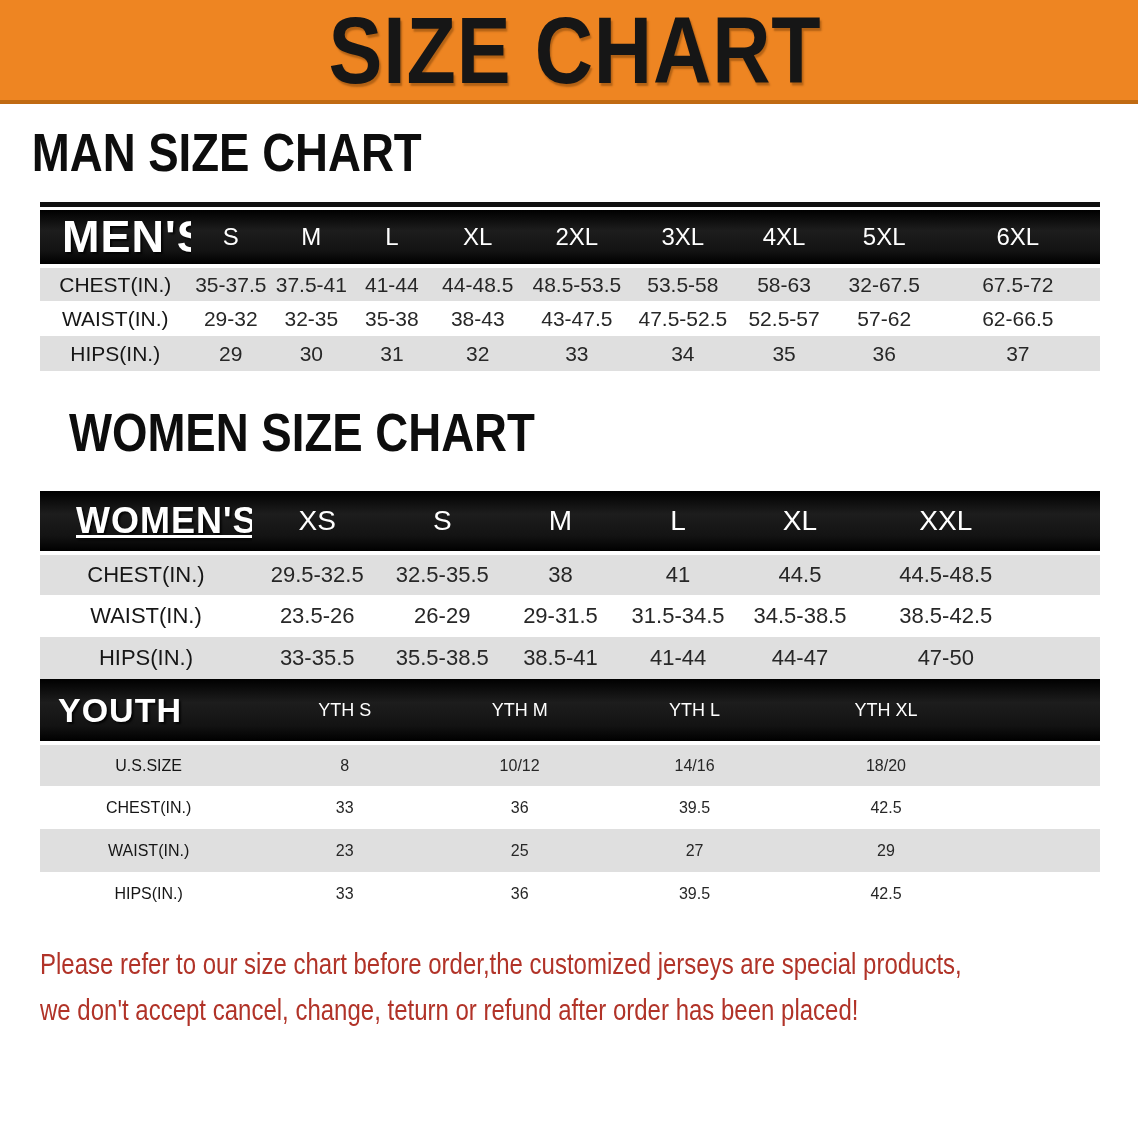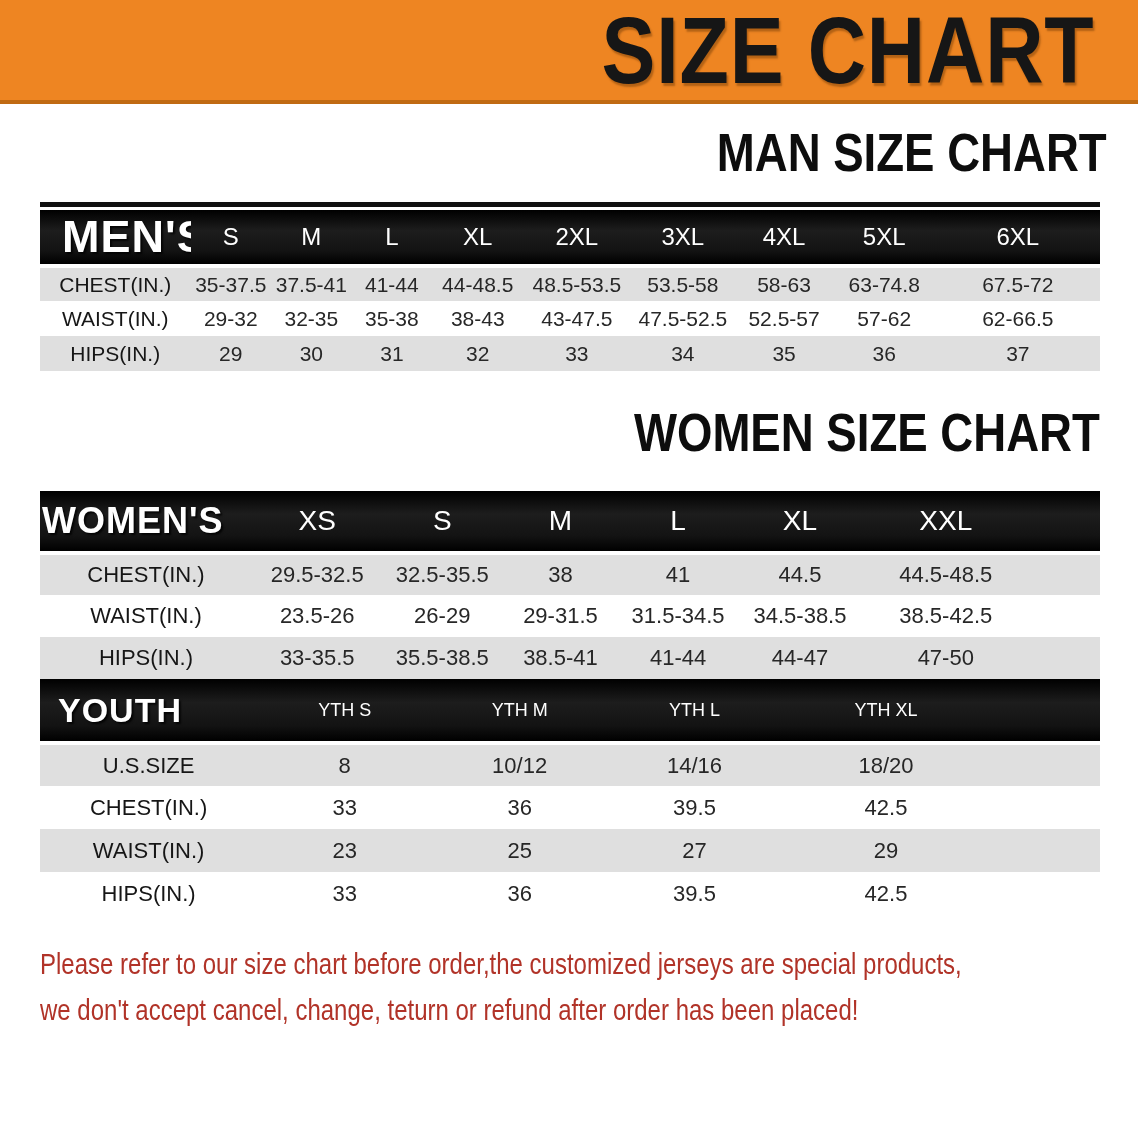--- a/index.html
+++ b/index.html
@@ -13,54 +13,54 @@
     height: 1132px;
     overflow: hidden;
   }
   .page { width: 1138px; height: 1132px; }
 
   
   .banner {
     height: 100px;
     background: var(--banner-bg, #ee8522);
     border-bottom: 4px solid var(--banner-edge, #c06a12);
-    text-align: right;
+    text-align: center;
     padding-left: 12px;
   }
   .banner-title {
     margin: 0;
     display: inline-block;
     line-height: 100px;
     font-size: 95px;
     font-weight: bold;
     letter-spacing: 1px;
     color: #161616;
     transform: scaleX(0.85);
     transform-origin: center;
     text-shadow: 2px 3px 2px rgba(90, 45, 0, 0.40);
     white-space: nowrap;
   }
 
   
   .section-heading {
     margin: 0;
-    text-align: right;
+    text-align: left;
     line-height: 50px;
   }
   .section-heading span {
     display: inline-block;
     font-size: 53px;
     font-weight: bold;
     color: #0d0d0d;
     transform: scaleX(0.86);
     transform-origin: center;
     white-space: nowrap;
   }
   #sec-men   .section-heading { margin: 24px 0 14px; }
-  #sec-women .section-heading { margin: 37px 0 23px; padding-left: 19px; }
+  #sec-women .section-heading { margin: 37px 12px 23px; padding-left: 19px; }
   #sec-youth .section-heading { margin: 53px 0 24px; }
 
   
   .table-wrap { margin: 0 38px 0 40px; }
   .topline { height: 5px; background: #101010; margin-bottom: 3px; }
 
   table.size-table {
     width: 100%;
     border-collapse: collapse;
     table-layout: fixed;
@@ -95,30 +95,30 @@
 
   
   .tbl-men thead th { height: 40px; font-size: 24px; }
   .tbl-men thead th.corner { font-size: 45px; padding-left: 22px; }
   .tbl-men tbody tr { height: 35px; }
   .tbl-men tbody th.row-label, .tbl-men td { font-size: 21px; }
   .tbl-men th:last-child, .tbl-men td:last-child { }
 
   
   .tbl-women thead th { height: 58px; font-size: 28px; }
-  .tbl-women thead th.corner { font-size: 36px; padding-left: 2px; }
+  .tbl-women thead th.corner { font-size: 36px; padding-left: 36px; text-decoration: underline; }
   .tbl-women tbody tr { height: 42px; }
   .tbl-women tbody th.row-label, .tbl-women td { font-size: 22px; }
   .tbl-women th:last-child, .tbl-women td:last-child { padding-right: 72px; }
 
   
   .tbl-youth thead th { height: 60px; font-size: 18px; }
   .tbl-youth thead th.corner { font-size: 34px; padding-left: 18px; }
   .tbl-youth tbody tr { height: 43px; }
-  .tbl-youth tbody th.row-label, .tbl-youth td { font-size: 22px; }
+  .tbl-youth tbody th.row-label, .tbl-youth td { font-size: 16px; }
   .tbl-youth th:last-child, .tbl-youth td:last-child { padding-right: 111px; }
 
   
   .disclaimer { margin: 26px 38px 0 40px; }
   .disclaimer p {
     margin: 0;
     font-size: 30px;
     line-height: 46px;
     color: var(--disclaimer-text, #b13328);
     white-space: nowrap;
@@ -171,21 +171,21 @@
           <tbody>
             <tr>
               <th class="row-label">CHEST(IN.)</th>
               <td>35-37.5</td>
               <td>37.5-41</td>
               <td>41-44</td>
               <td>44-48.5</td>
               <td>48.5-53.5</td>
               <td>53.5-58</td>
               <td>58-63</td>
-              <td>63-74.8</td>
+              <td>32-67.5</td>
               <td>67.5-72</td>
             </tr>
             <tr>
               <th class="row-label">WAIST(IN.)</th>
               <td>29-32</td>
               <td>32-35</td>
               <td>35-38</td>
               <td>38-43</td>
               <td>43-47.5</td>
               <td>47.5-52.5</td>

